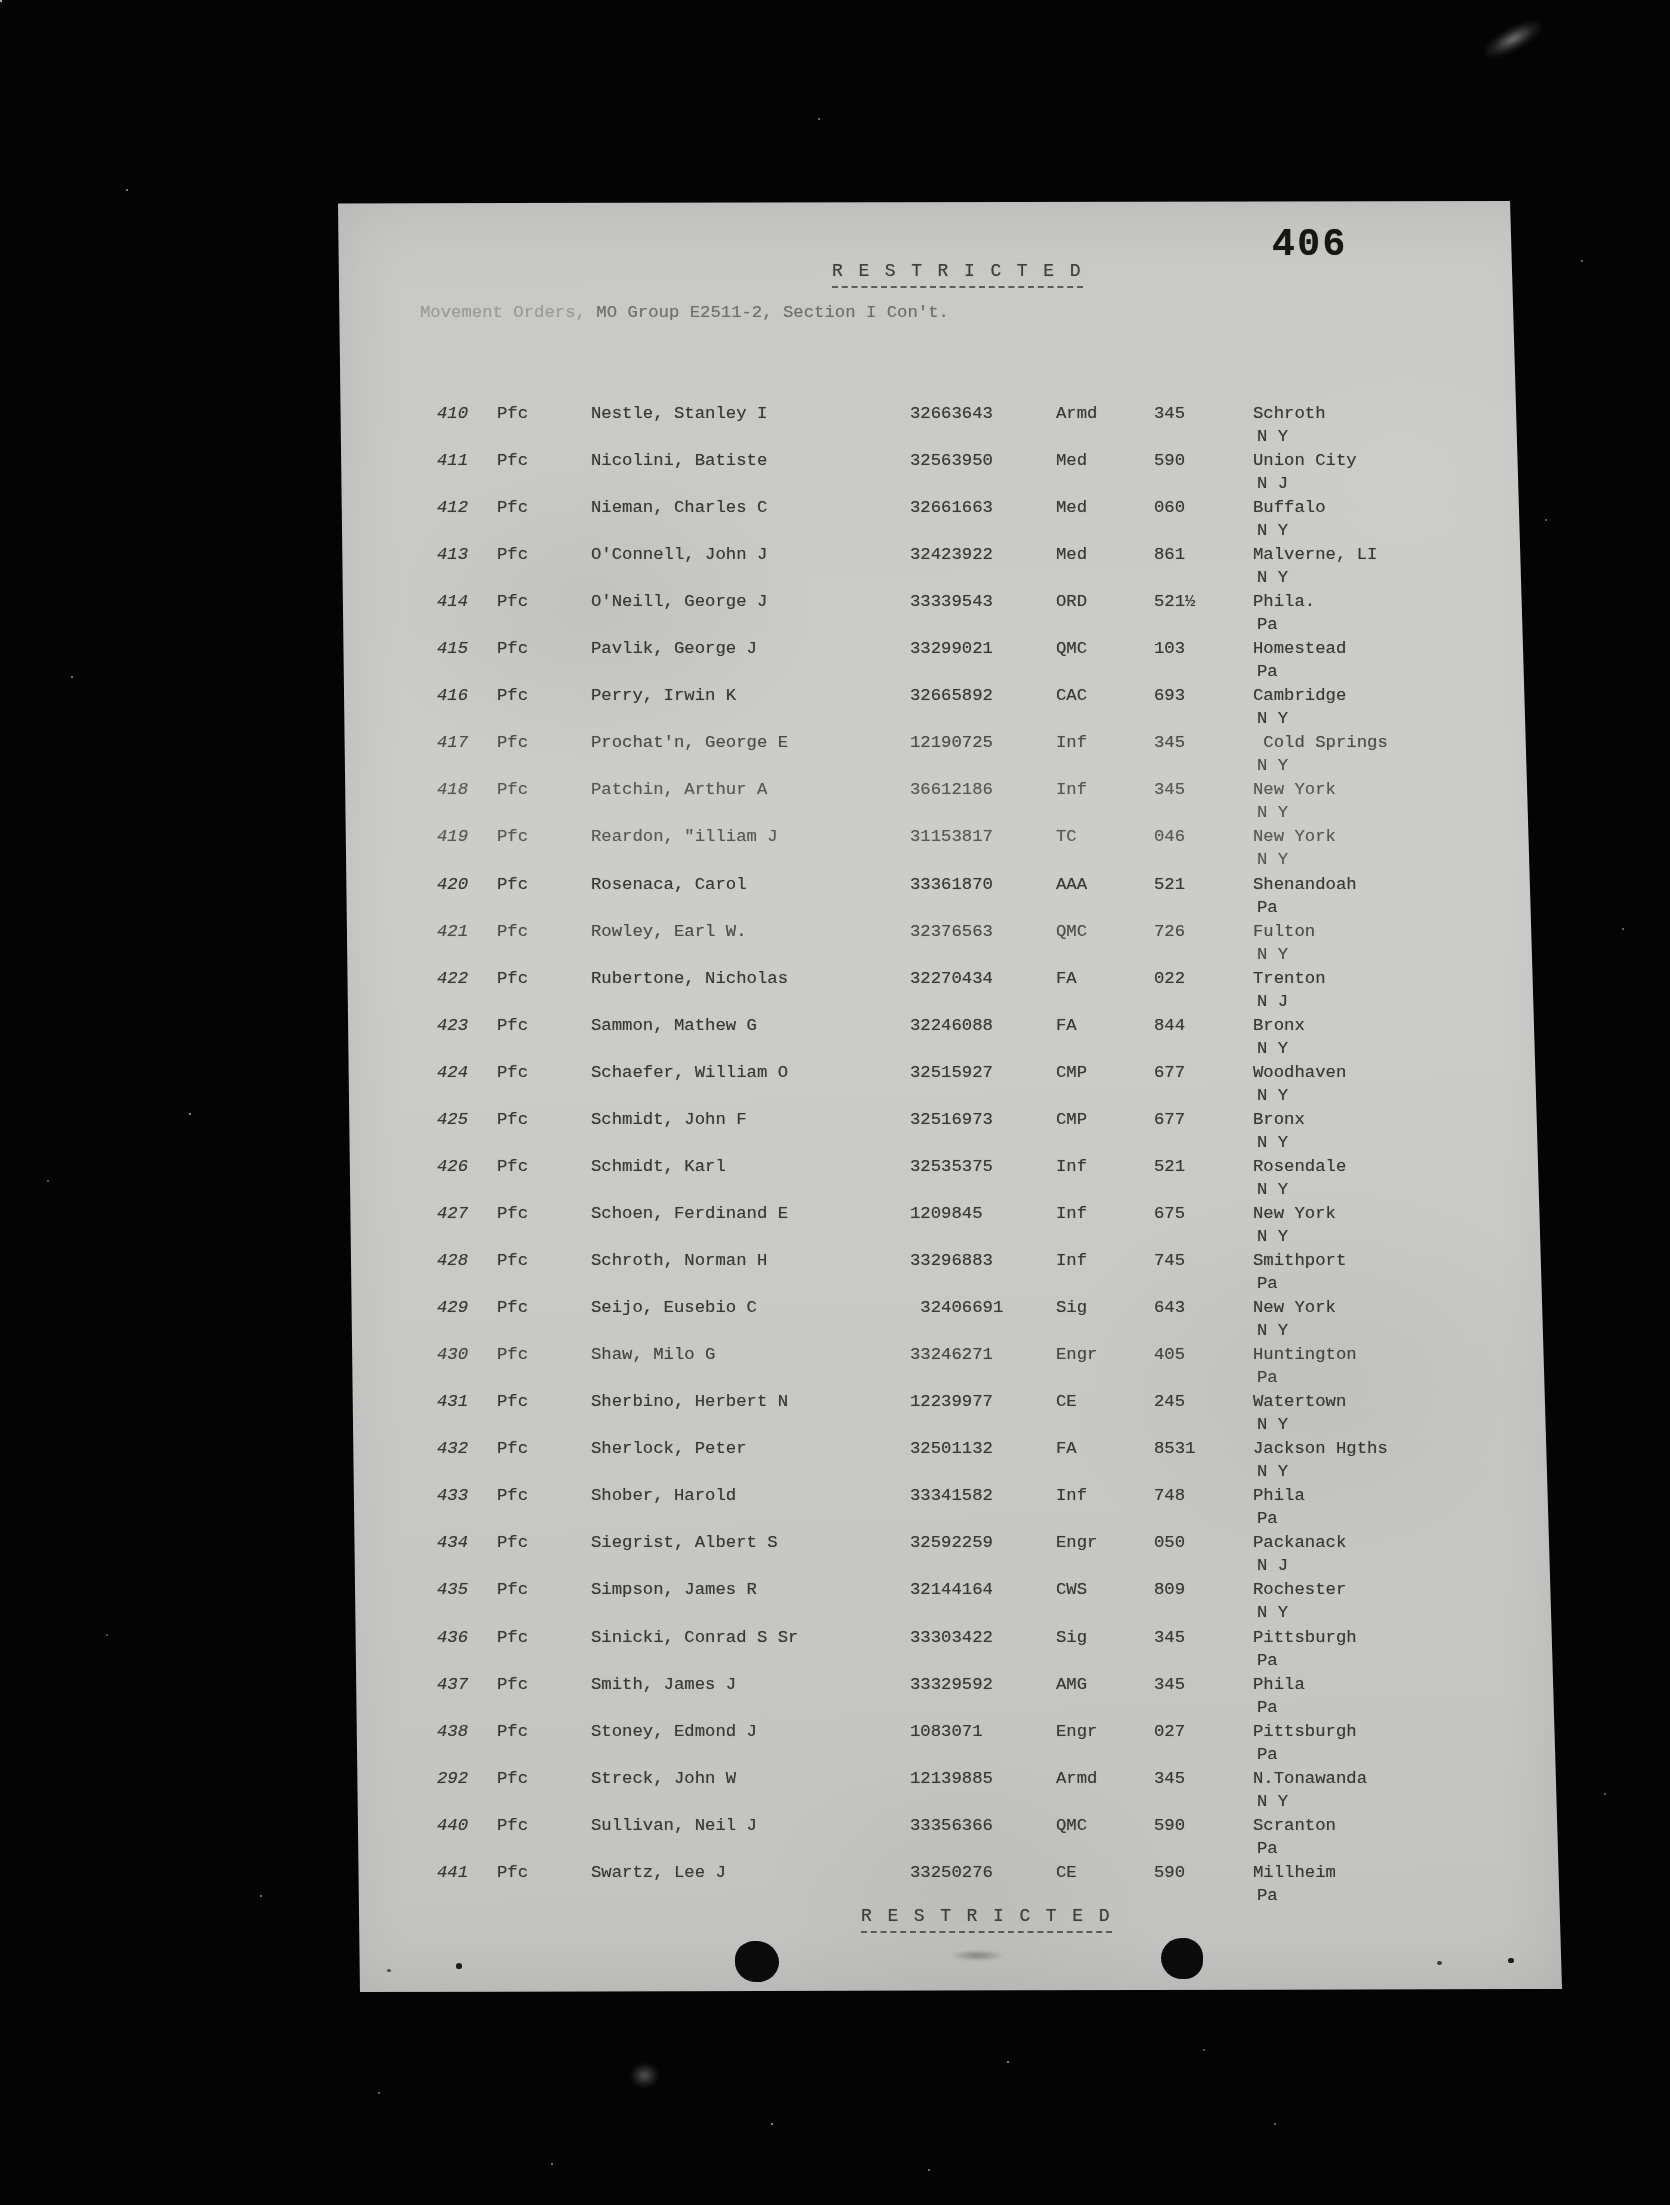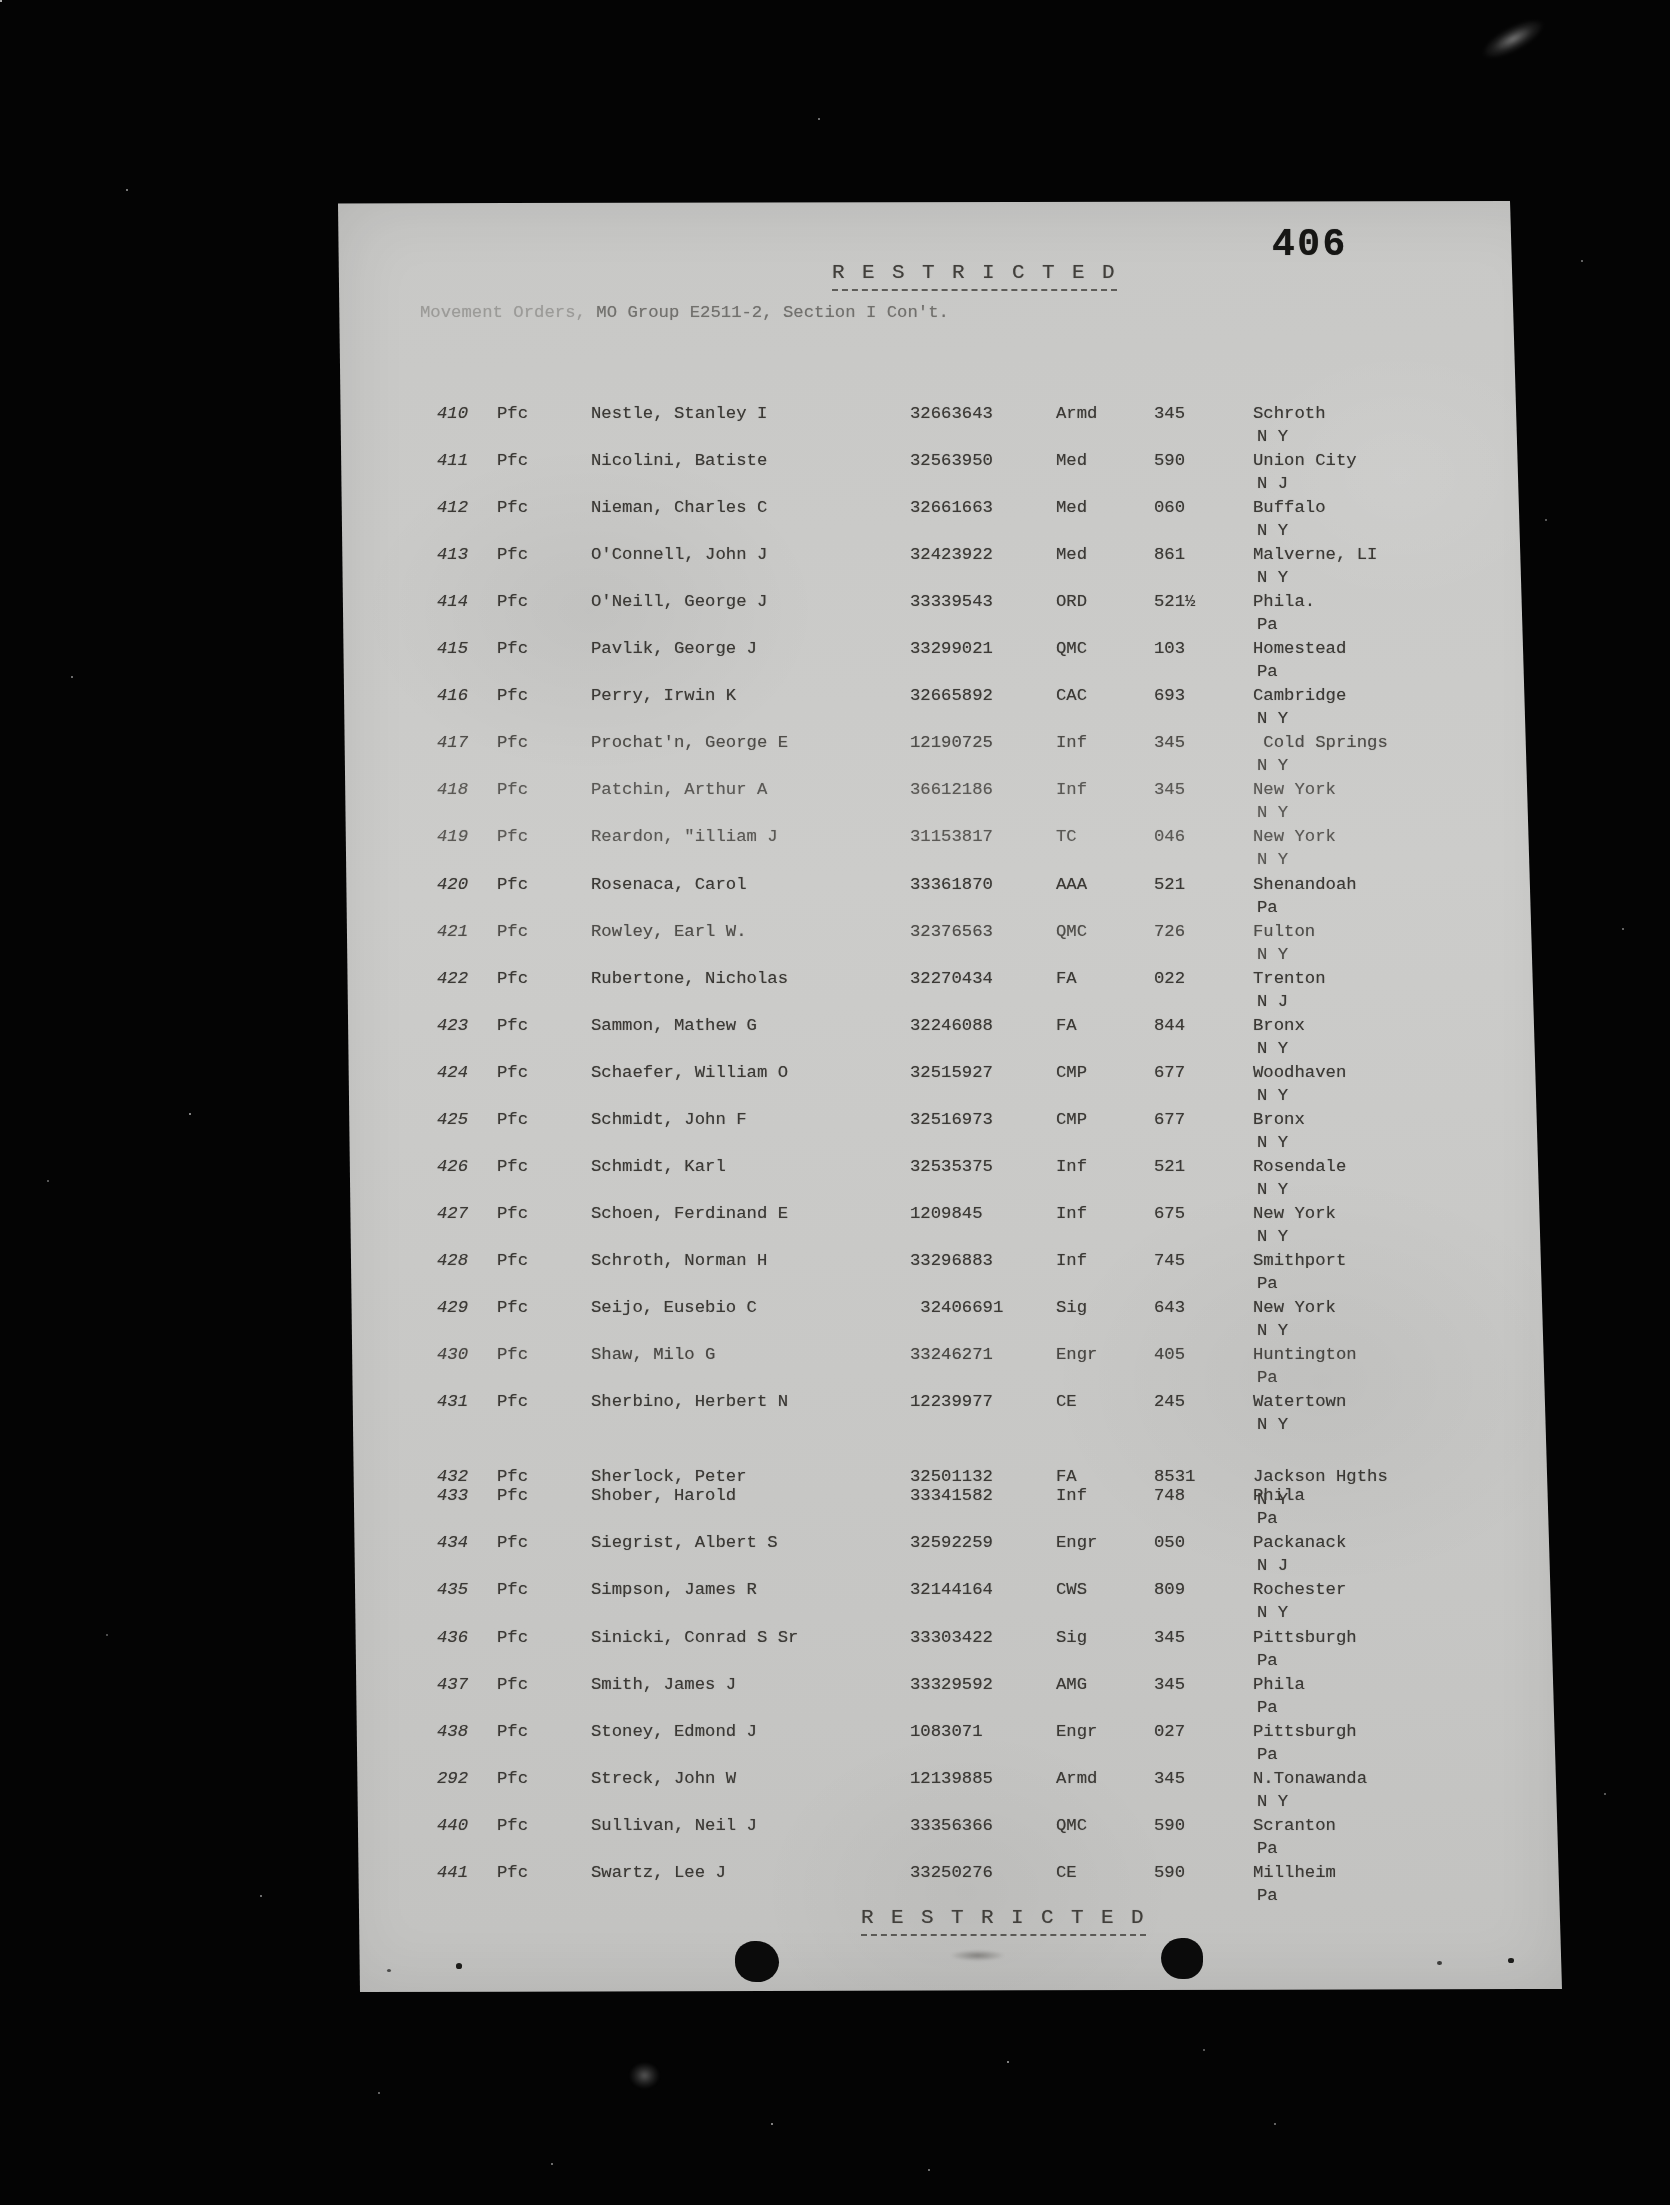--- a/index.html
+++ b/index.html
@@ -38,21 +38,21 @@
       radial-gradient(330px 236px at 252px 409px, rgba(0,0,0,.045), transparent 70%),
       radial-gradient(393px 299px at 983px 1180px, rgba(0,0,0,.04), transparent 70%),
       radial-gradient(299px 236px at 629px 1691px, rgba(0,0,0,.035), transparent 70%),
       radial-gradient(236px 189px at 1062px 275px, rgba(255,255,255,.07), transparent 70%);}
   .paper-speck{position:absolute;border-radius:50%;background:#1d1d1b;}
   
   .tw{white-space:pre;font-family:"Liberation Mono", monospace;
       text-shadow:0 0 0.8px rgba(45,43,40,.5);}
   .page-number{position:absolute;left:934px;top:22px;font-size:38px;font-weight:bold;
       letter-spacing:2.4px;color:#161614;text-shadow:0 0 0.8px rgba(0,0,0,.6);}
-  .restricted{position:absolute;font-size:21px;letter-spacing:2.4px;color:#413f3b;
+  .restricted{position:absolute;font-size:18px;letter-spacing:2.4px;color:#413f3b;
       border-bottom:2.4px dashed rgba(58,56,52,.75);padding-bottom:4.7px;}
   .restricted.top{left:494px;top:60px;}
   .restricted.bottom{left:523px;top:1705px;}
   .footer-smear{position:absolute;left:612px;top:1749px;width:55px;height:11px;
       background:radial-gradient(closest-side, rgba(70,68,64,.5), transparent);filter:blur(0.9px);}
   .subtitle{position:absolute;left:82px;top:102px;font-size:17.3px;color:#45433f;}
   .subtitle .faint{opacity:.34;filter:blur(0.3px);}
   .subtitle .main{opacity:.66;}
   
   .thead{position:absolute;left:0;top:151px;width:100%;height:31px;font-size:17.3px;color:#33312d;}
@@ -106,21 +106,21 @@
       <div class="trow tw" style="top: 768px;"><span class="cell c-no">422</span><span class="cell c-grade">Pfc</span><span class="cell c-name">Rubertone, Nicholas</span><span class="cell c-serial">32270434</span><span class="cell c-branch">FA</span><span class="cell c-mos">022</span><span class="cell c-city">Trenton</span><span class="cell c-state">N J</span></div>
       <div class="trow tw" style="top: 815px;"><span class="cell c-no">423</span><span class="cell c-grade">Pfc</span><span class="cell c-name">Sammon, Mathew G</span><span class="cell c-serial">32246088</span><span class="cell c-branch">FA</span><span class="cell c-mos">844</span><span class="cell c-city">Bronx</span><span class="cell c-state">N Y</span></div>
       <div class="trow tw" style="top: 862px;"><span class="cell c-no">424</span><span class="cell c-grade">Pfc</span><span class="cell c-name">Schaefer, William O</span><span class="cell c-serial">32515927</span><span class="cell c-branch">CMP</span><span class="cell c-mos">677</span><span class="cell c-city">Woodhaven</span><span class="cell c-state">N Y</span></div>
       <div class="trow tw" style="top: 909px;"><span class="cell c-no">425</span><span class="cell c-grade">Pfc</span><span class="cell c-name">Schmidt, John F</span><span class="cell c-serial">32516973</span><span class="cell c-branch">CMP</span><span class="cell c-mos">677</span><span class="cell c-city">Bronx</span><span class="cell c-state">N Y</span></div>
       <div class="trow tw" style="top: 956px;"><span class="cell c-no">426</span><span class="cell c-grade">Pfc</span><span class="cell c-name">Schmidt, Karl</span><span class="cell c-serial">32535375</span><span class="cell c-branch">Inf</span><span class="cell c-mos">521</span><span class="cell c-city">Rosendale</span><span class="cell c-state">N Y</span></div>
       <div class="trow tw" style="top: 1003px;"><span class="cell c-no">427</span><span class="cell c-grade">Pfc</span><span class="cell c-name">Schoen, Ferdinand E</span><span class="cell c-serial">1209845</span><span class="cell c-branch">Inf</span><span class="cell c-mos">675</span><span class="cell c-city">New York</span><span class="cell c-state">N Y</span></div>
       <div class="trow tw" style="top: 1050px;"><span class="cell c-no">428</span><span class="cell c-grade">Pfc</span><span class="cell c-name">Schroth, Norman H</span><span class="cell c-serial">33296883</span><span class="cell c-branch">Inf</span><span class="cell c-mos">745</span><span class="cell c-city">Smithport</span><span class="cell c-state">Pa</span></div>
       <div class="trow tw" style="top: 1097px;"><span class="cell c-no">429</span><span class="cell c-grade">Pfc</span><span class="cell c-name">Seijo, Eusebio C</span><span class="cell c-serial"> 32406691</span><span class="cell c-branch">Sig</span><span class="cell c-mos">643</span><span class="cell c-city">New York</span><span class="cell c-state">N Y</span></div>
       <div class="trow tw" style="top: 1144px;"><span class="cell c-no">430</span><span class="cell c-grade">Pfc</span><span class="cell c-name">Shaw, Milo G</span><span class="cell c-serial">33246271</span><span class="cell c-branch">Engr</span><span class="cell c-mos">405</span><span class="cell c-city">Huntington</span><span class="cell c-state">Pa</span></div>
       <div class="trow tw" style="top: 1191px;"><span class="cell c-no">431</span><span class="cell c-grade">Pfc</span><span class="cell c-name">Sherbino, Herbert N</span><span class="cell c-serial">12239977</span><span class="cell c-branch">CE</span><span class="cell c-mos">245</span><span class="cell c-city">Watertown</span><span class="cell c-state">N Y</span></div>
-      <div class="trow tw" style="top: 1238px; margin-top: 28px;"><span class="cell c-no">432</span><span class="cell c-grade">Pfc</span><span class="cell c-name">Sherlock, Peter</span><span class="cell c-serial">32501132</span><span class="cell c-branch">FA</span><span class="cell c-mos">8531</span><span class="cell c-city">Jackson Hgths</span><span class="cell c-state">N Y</span></div>
+      <div class="trow tw" style="top: 1238px;"><span class="cell c-no">432</span><span class="cell c-grade">Pfc</span><span class="cell c-name">Sherlock, Peter</span><span class="cell c-serial">32501132</span><span class="cell c-branch">FA</span><span class="cell c-mos">8531</span><span class="cell c-city">Jackson Hgths</span><span class="cell c-state">N Y</span></div>
       <div class="trow tw" style="top: 1285px;"><span class="cell c-no">433</span><span class="cell c-grade">Pfc</span><span class="cell c-name">Shober, Harold</span><span class="cell c-serial">33341582</span><span class="cell c-branch">Inf</span><span class="cell c-mos">748</span><span class="cell c-city">Phila</span><span class="cell c-state">Pa</span></div>
       <div class="trow tw" style="top: 1332px;"><span class="cell c-no">434</span><span class="cell c-grade">Pfc</span><span class="cell c-name">Siegrist, Albert S</span><span class="cell c-serial">32592259</span><span class="cell c-branch">Engr</span><span class="cell c-mos">050</span><span class="cell c-city">Packanack</span><span class="cell c-state">N J</span></div>
       <div class="trow tw" style="top: 1379px;"><span class="cell c-no">435</span><span class="cell c-grade">Pfc</span><span class="cell c-name">Simpson, James R</span><span class="cell c-serial">32144164</span><span class="cell c-branch">CWS</span><span class="cell c-mos">809</span><span class="cell c-city">Rochester</span><span class="cell c-state">N Y</span></div>
       <div class="trow tw" style="top: 1427px;"><span class="cell c-no">436</span><span class="cell c-grade">Pfc</span><span class="cell c-name">Sinicki, Conrad S Sr</span><span class="cell c-serial">33303422</span><span class="cell c-branch">Sig</span><span class="cell c-mos">345</span><span class="cell c-city">Pittsburgh</span><span class="cell c-state">Pa</span></div>
       <div class="trow tw" style="top: 1474px;"><span class="cell c-no">437</span><span class="cell c-grade">Pfc</span><span class="cell c-name">Smith, James J</span><span class="cell c-serial">33329592</span><span class="cell c-branch">AMG</span><span class="cell c-mos">345</span><span class="cell c-city">Phila</span><span class="cell c-state">Pa</span></div>
       <div class="trow tw" style="top: 1521px;"><span class="cell c-no">438</span><span class="cell c-grade">Pfc</span><span class="cell c-name">Stoney, Edmond J</span><span class="cell c-serial">1083071</span><span class="cell c-branch">Engr</span><span class="cell c-mos">027</span><span class="cell c-city">Pittsburgh</span><span class="cell c-state">Pa</span></div>
       <div class="trow tw" style="top: 1568px;"><span class="cell c-no">292</span><span class="cell c-grade">Pfc</span><span class="cell c-name">Streck, John W</span><span class="cell c-serial">12139885</span><span class="cell c-branch">Armd</span><span class="cell c-mos">345</span><span class="cell c-city">N.Tonawanda</span><span class="cell c-state">N Y</span></div>
       <div class="trow tw" style="top: 1615px;"><span class="cell c-no">440</span><span class="cell c-grade">Pfc</span><span class="cell c-name">Sullivan, Neil J</span><span class="cell c-serial">33356366</span><span class="cell c-branch">QMC</span><span class="cell c-mos">590</span><span class="cell c-city">Scranton</span><span class="cell c-state">Pa</span></div>
       <div class="trow tw" style="top: 1662px;"><span class="cell c-no">441</span><span class="cell c-grade">Pfc</span><span class="cell c-name">Swartz, Lee J</span><span class="cell c-serial">33250276</span><span class="cell c-branch">CE</span><span class="cell c-mos">590</span><span class="cell c-city">Millheim</span><span class="cell c-state">Pa</span></div>
     </div>

